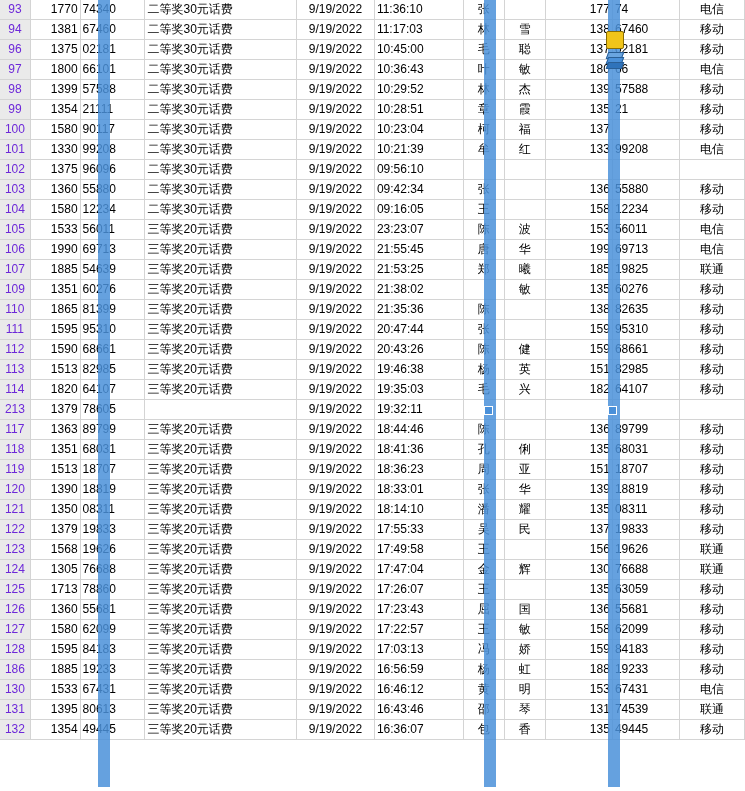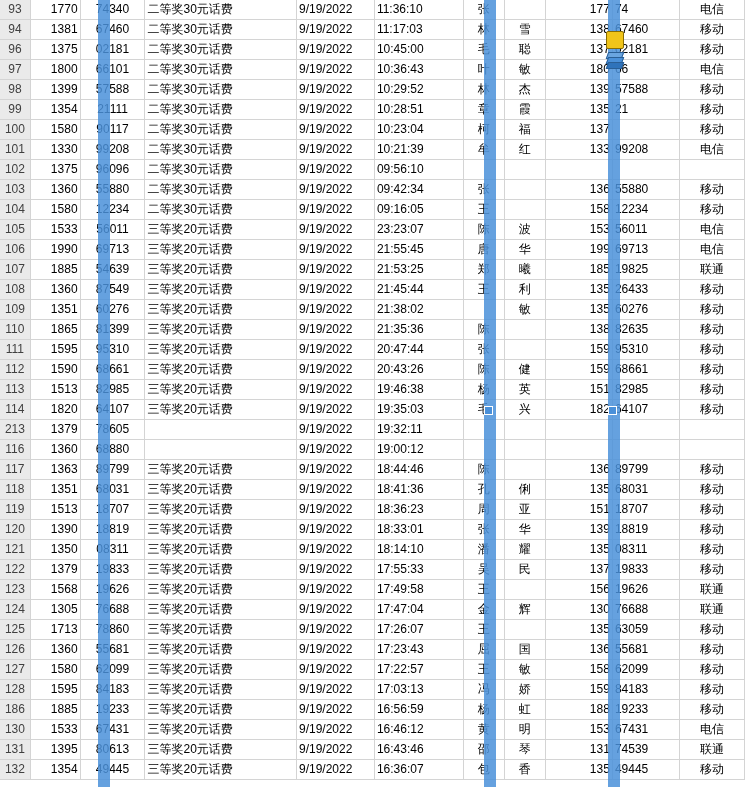--- a/index.html
+++ b/index.html
@@ -30,26 +30,26 @@
     line-height: 19px;
     padding: 0 2px;
     border-right: 1px solid #d4d4d4;
     border-bottom: 1px solid #d4d4d4;
     overflow: hidden;
     white-space: nowrap;
     font-size: 12px;
     box-sizing: border-box;
   }
   
-  .c-rowhdr { width: 28px; background: #eaeaea; color: #404040; text-align: center;
+  .c-rowhdr { width: 28px; background: #eaeaea; color: #6d28d9; text-align: center;
               border-right: 1px solid #b9b9b9; font-size: 11px; }
   .c-a  { width: 46px; text-align: right; }
-  .c-b  { width: 60px; text-align: center; }
+  .c-b  { width: 60px; text-align: left; }
   .c-c  { width: 140px; text-align: left; }
-  .c-d  { width: 72px; text-align: left; margin-left: 14px; }
+  .c-d  { width: 72px; text-align: center; margin-left: 14px; }
   .c-e  { width: 82px; }
   .c-f  { width: 38px; text-align: center; }
   .c-g  { width: 38px; text-align: center; }
   .c-h  { width: 62px; text-align: right; }
   .c-i  { width: 62px; text-align: left; }
   .c-j  { width: 60px; text-align: center; }
 
   
   .sel-band {
     position: absolute;
@@ -298,33 +298,20 @@
           <td class="c-c">三等奖20元话费</td>
           <td class="c-d">9/19/2022</td>
           <td class="c-e">21:53:25</td>
           <td class="c-f">郑</td>
           <td class="c-g">曦</td>
           <td class="c-h">185</td>
           <td class="c-i">19825</td>
           <td class="c-j">联通</td>
         </tr>
         <tr>
-          <td class="c-rowhdr">108</td>
-          <td class="c-a">1360</td>
-          <td class="c-b">87549</td>
-          <td class="c-c">三等奖20元话费</td>
-          <td class="c-d">9/19/2022</td>
-          <td class="c-e">21:45:44</td>
-          <td class="c-f">王</td>
-          <td class="c-g">利</td>
-          <td class="c-h">135</td>
-          <td class="c-i">26433</td>
-          <td class="c-j">移动</td>
-        </tr>
-        <tr>
           <td class="c-rowhdr">109</td>
           <td class="c-a">1351</td>
           <td class="c-b">60276</td>
           <td class="c-c">三等奖20元话费</td>
           <td class="c-d">9/19/2022</td>
           <td class="c-e">21:38:02</td>
           <td class="c-f"></td>
           <td class="c-g">敏</td>
           <td class="c-h">135</td>
           <td class="c-i">60276</td>
@@ -395,33 +382,20 @@
           <td class="c-i">64107</td>
           <td class="c-j">移动</td>
         </tr>
         <tr>
           <td class="c-rowhdr">213</td>
           <td class="c-a">1379</td>
           <td class="c-b">78605</td>
           <td class="c-c"></td>
           <td class="c-d">9/19/2022</td>
           <td class="c-e">19:32:11</td>
-          <td class="c-f"></td>
-          <td class="c-g"></td>
-          <td class="c-h"></td>
-          <td class="c-i"></td>
-          <td class="c-j"></td>
-        </tr>
-        <tr>
-          <td class="c-rowhdr">116</td>
-          <td class="c-a">1360</td>
-          <td class="c-b">68880</td>
-          <td class="c-c"></td>
-          <td class="c-d">9/19/2022</td>
-          <td class="c-e">19:00:12</td>
           <td class="c-f"></td>
           <td class="c-g"></td>
           <td class="c-h"></td>
           <td class="c-i"></td>
           <td class="c-j"></td>
         </tr>
         <tr>
           <td class="c-rowhdr">117</td>
           <td class="c-a">1363</td>
           <td class="c-b">89799</td>

